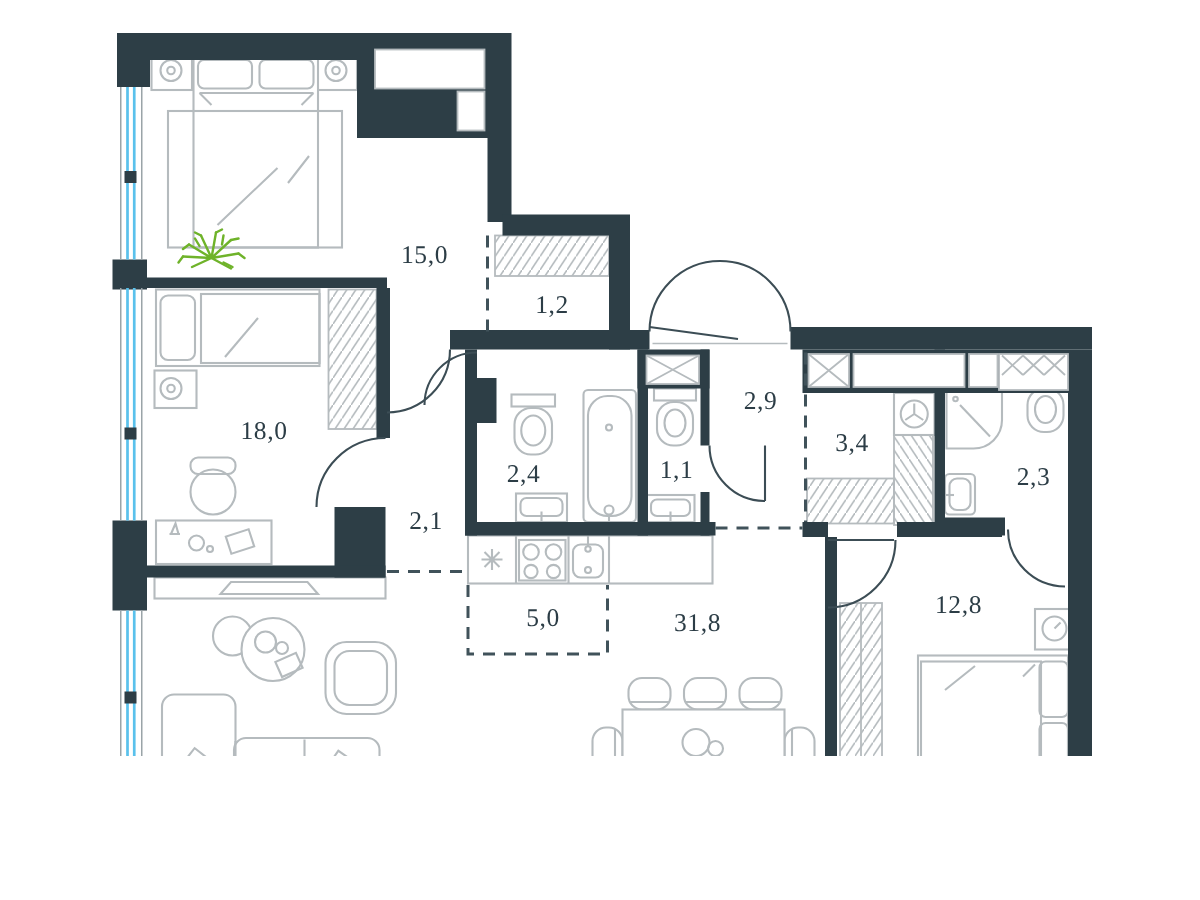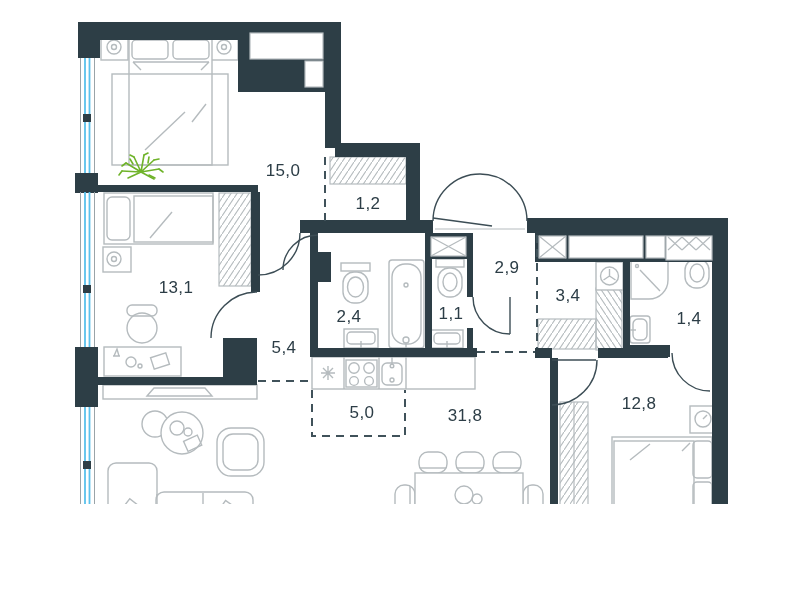--- a/index.html
+++ b/index.html
@@ -1,17 +1,17 @@
 <!DOCTYPE html>
 <html><head>
 <meta charset="utf-8">
 <style>
   html,body{margin:0;padding:0;background:#fff;}
   .stage{position:relative;width:800px;height:504px;background:#fff;overflow:hidden;
-         font-family:Liberation Sans, sans-serif;}
+         font-family:Liberation Serif, serif;}
   .room-label{position:absolute;transform:translate(-50%,-50%);
               font-size:17px;font-weight:500;letter-spacing:.4px;line-height:1;
               color:#2c3d46;white-space:nowrap;}
   svg{position:absolute;left:0;top:0;}
 </style>
 </head>
 <body>
 
 <div class="stage">
 <svg width="800" height="600" viewBox="0 0 800 600">
@@ -335,23 +335,23 @@
     <path d="M325,157 V221"></path>
     <path d="M258,381 H310"></path>
     <path d="M477,352 H535"></path>
     <path d="M537,235 V348"></path>
     <path d="M312,390 V436 H405 V390"></path>
   </g>
 </svg>
 
 <div class="room-label" style="left:283px;top:170px">15,0</div>
 <div class="room-label" style="left:368px;top:203px">1,2</div>
-<div class="room-label" style="left:176px;top:287px">13,1</div>
-<div class="room-label" style="left:284px;top:347px">5,4</div>
+<div class="room-label" style="left:176px;top:287px">18,0</div>
+<div class="room-label" style="left:284px;top:347px">2,1</div>
 <div class="room-label" style="left:349px;top:316px">2,4</div>
 <div class="room-label" style="left:451px;top:313px">1,1</div>
 <div class="room-label" style="left:507px;top:267px">2,9</div>
 <div class="room-label" style="left:568px;top:295px">3,4</div>
-<div class="room-label" style="left:689px;top:318px">1,4</div>
+<div class="room-label" style="left:689px;top:318px">2,3</div>
 <div class="room-label" style="left:362px;top:412px">5,0</div>
 <div class="room-label" style="left:465px;top:415px">31,8</div>
 <div class="room-label" style="left:639px;top:403px">12,8</div>
 </div>
 
 </body></html>

